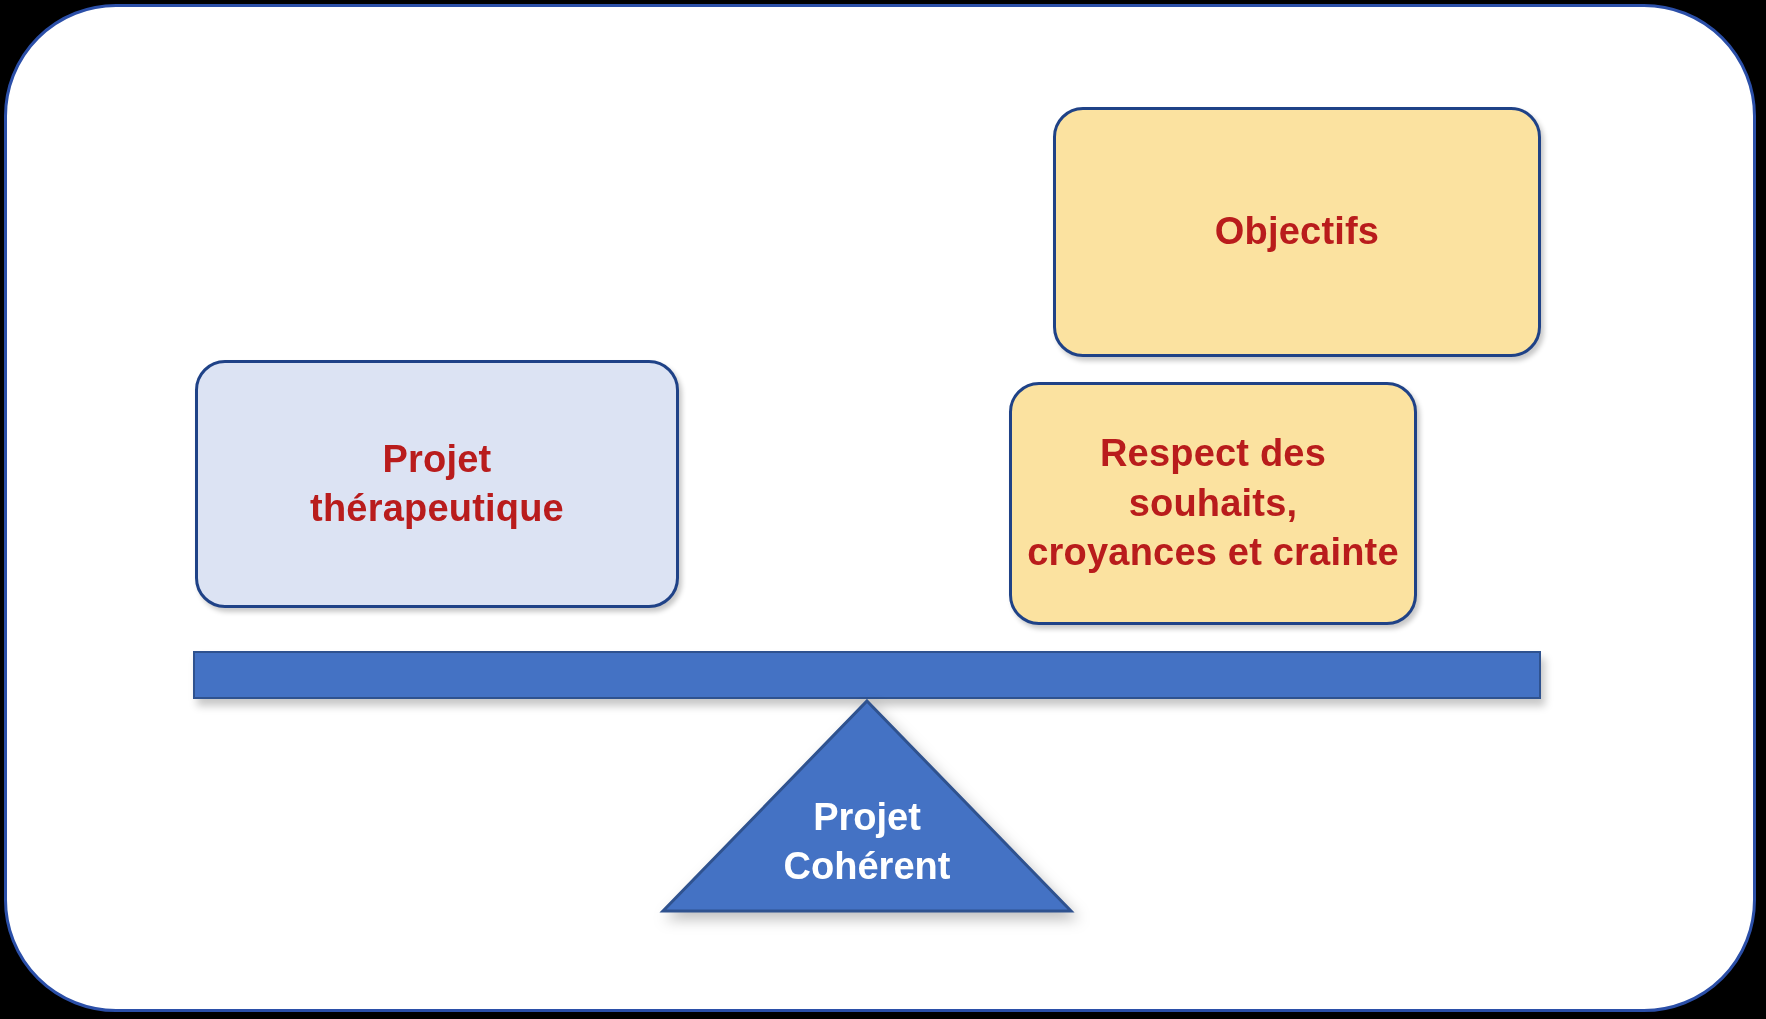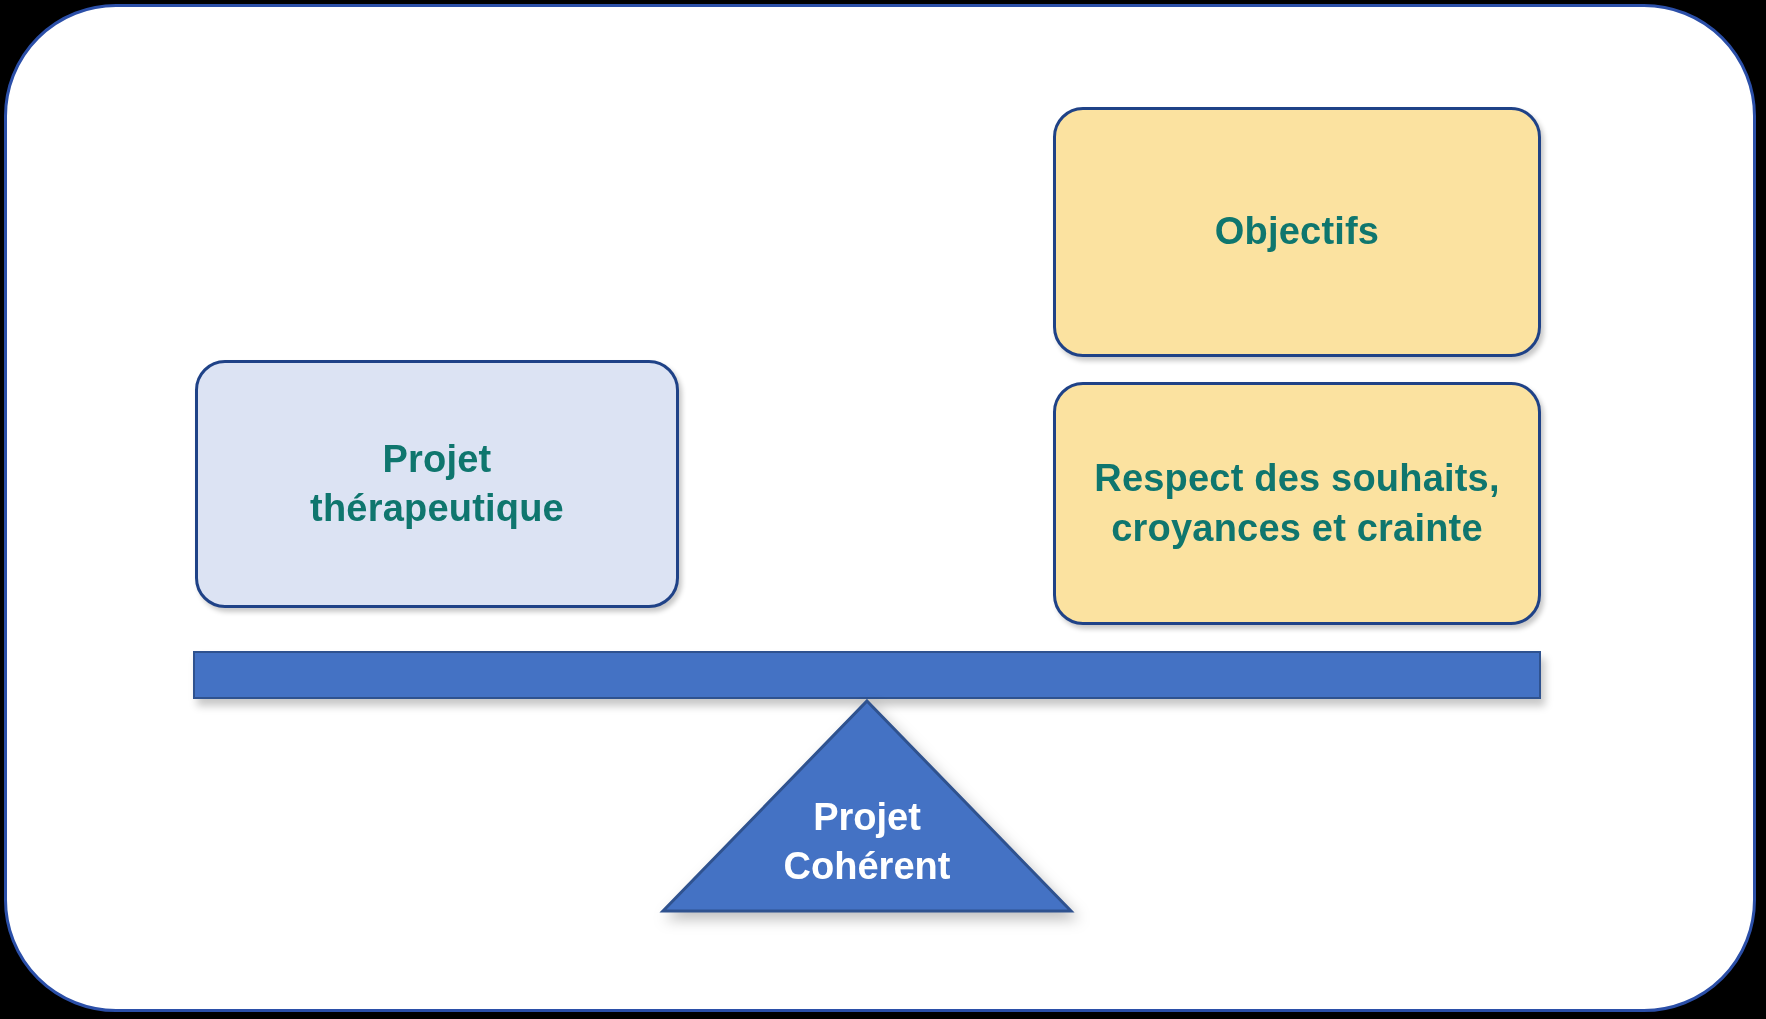--- a/index.html
+++ b/index.html
@@ -38,21 +38,21 @@
   
   .box {
     position: absolute;
     box-sizing: border-box;
     border-radius: 30px;
     border: 3px solid #1F4287;
     display: flex;
     align-items: center;
     justify-content: flex-end;
     text-align: center;
-    color: #0f766e;
+    color: #b91c1c;
     font-weight: bold;
     line-height: 1.30;
     letter-spacing: 0.2px;
     box-shadow: 3px 4px 5px rgba(0,0,0,0.22);
   }
 
   .box-left {
     left: 188px;
     top: 353px;
     width: 484px;
@@ -64,23 +64,23 @@
   .box-obj {
     left: 1046px;
     top: 100px;
     width: 488px;
     height: 250px;
     background: #FBE2A0;
     font-size: 38px;
   }
 
   .box-respect {
-    left: 1046px;
+    left: 1002px;
     top: 375px;
-    width: 488px;
+    width: 408px;
     height: 243px;
     background: #FBE2A0;
     font-size: 38px;
   }
 
   .box-text { display: block; width: 100%; }
 
   
   .beam {
     position: absolute;

